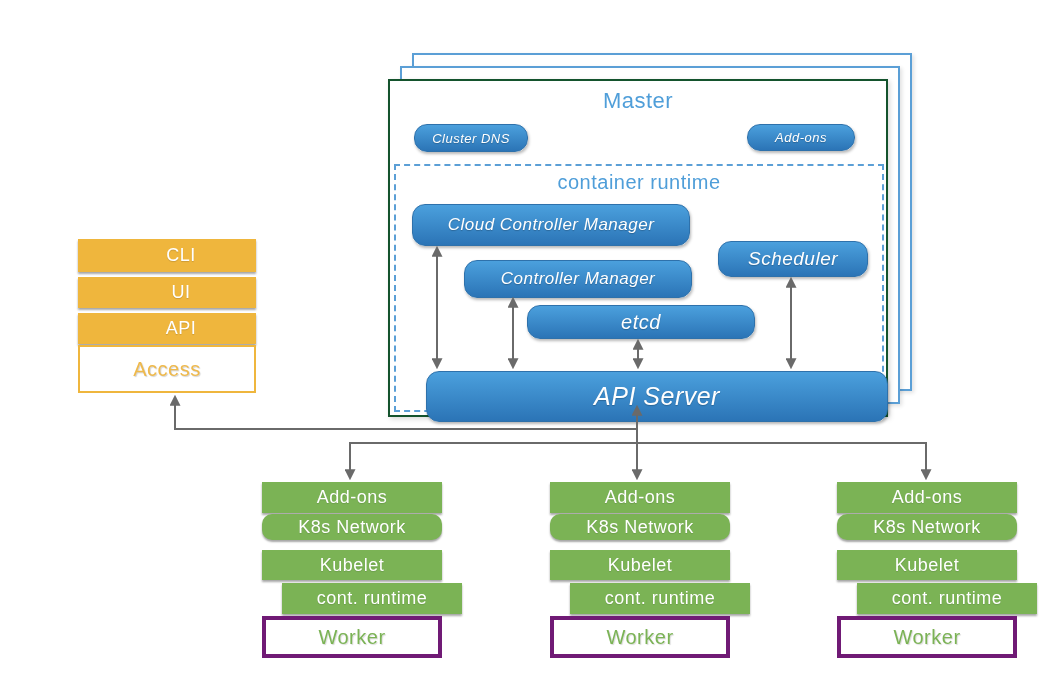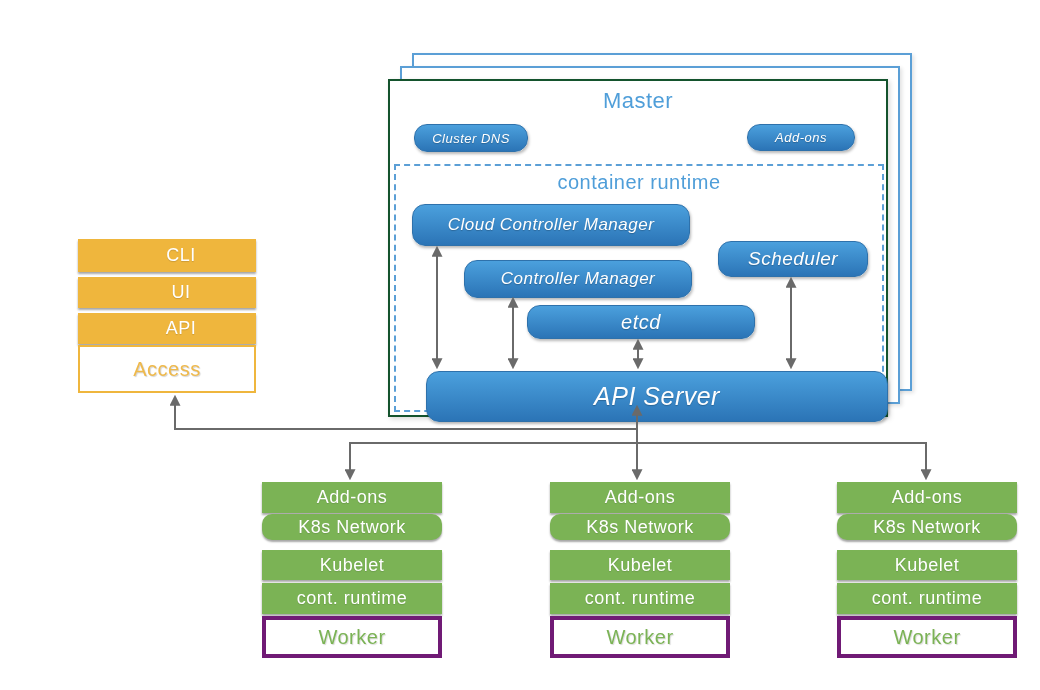--- a/index.html
+++ b/index.html
@@ -70,21 +70,21 @@
   .ws-0 { left:262px; } .ws-1 { left:550px; } .ws-2 { left:837px; }
   .grow {
     position:absolute; left:0; width:100%;
     display:flex; align-items:center; justify-content:center;
     background:#7BB355; color:#ffffff; font-size:18px;
     box-shadow:0 2px 2px rgba(0,0,0,0.35); text-shadow:0 1px 1px rgba(0,0,0,0.12);
   }
   .grow-0 { top:0;     height:31px; }
   .grow-1 { top:32px;  height:26px;border-radius:10px; }
   .grow-2 { top:68px;  height:30px; }
-  .grow-3 { top:101px; height:31px; }
+  .grow-3 { top:101px; height:31px;margin-left:20px; }
   .worker-base {
     position:absolute; left:0; top:134px; width:100%; height:42px;
     display:flex; align-items:center; justify-content:center;
     background:#ffffff; border:4px solid #701a75; color:#7BB355;
     font-size:20px; text-shadow:1px 1px 1px rgba(0,0,0,0.15);
   }
   
   .wires { position:absolute; left:0; top:0; width:1040px; height:690px; pointer-events:none; }
 </style>
 </head>

